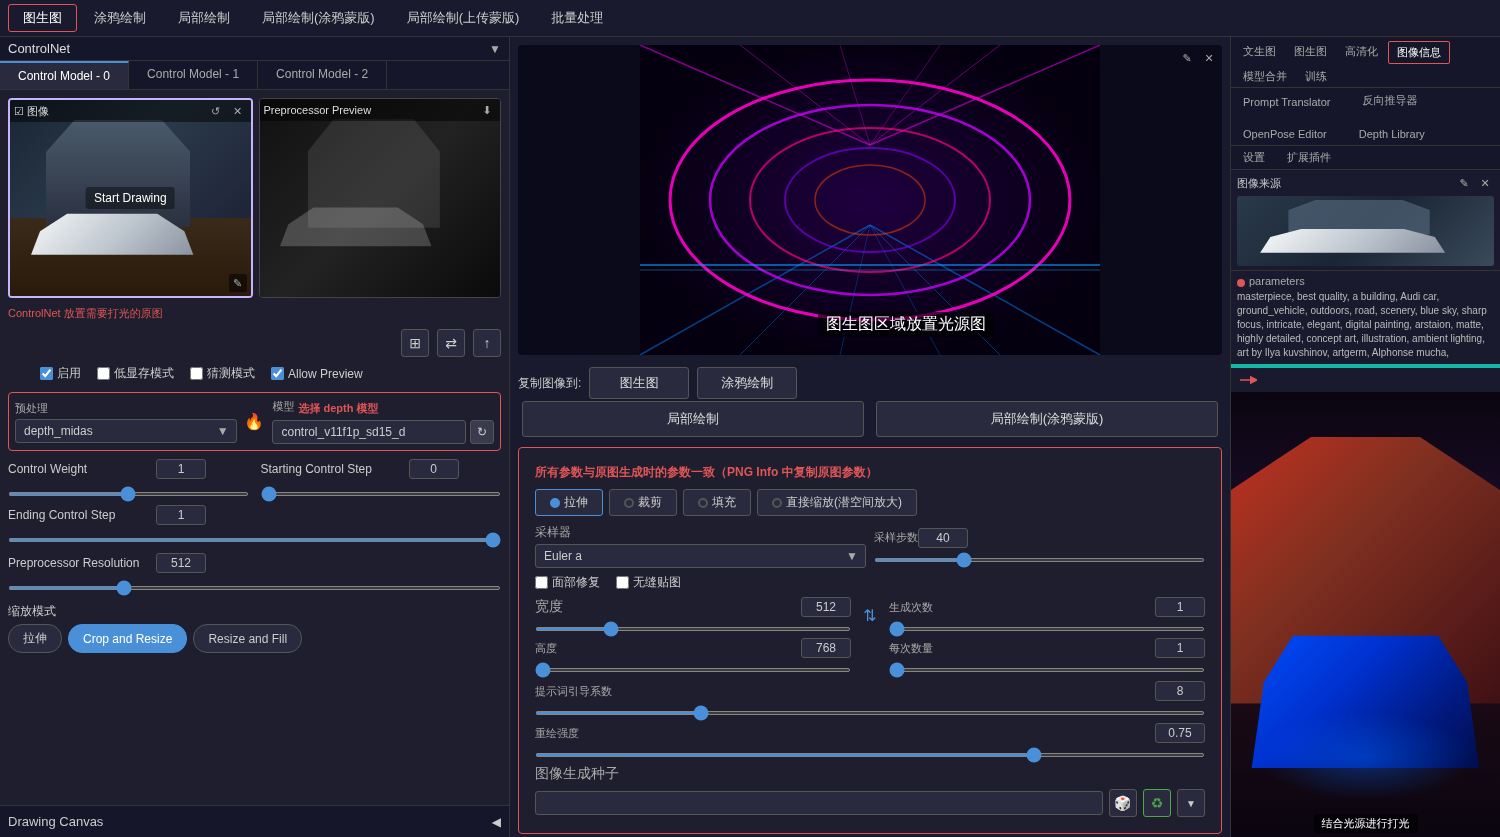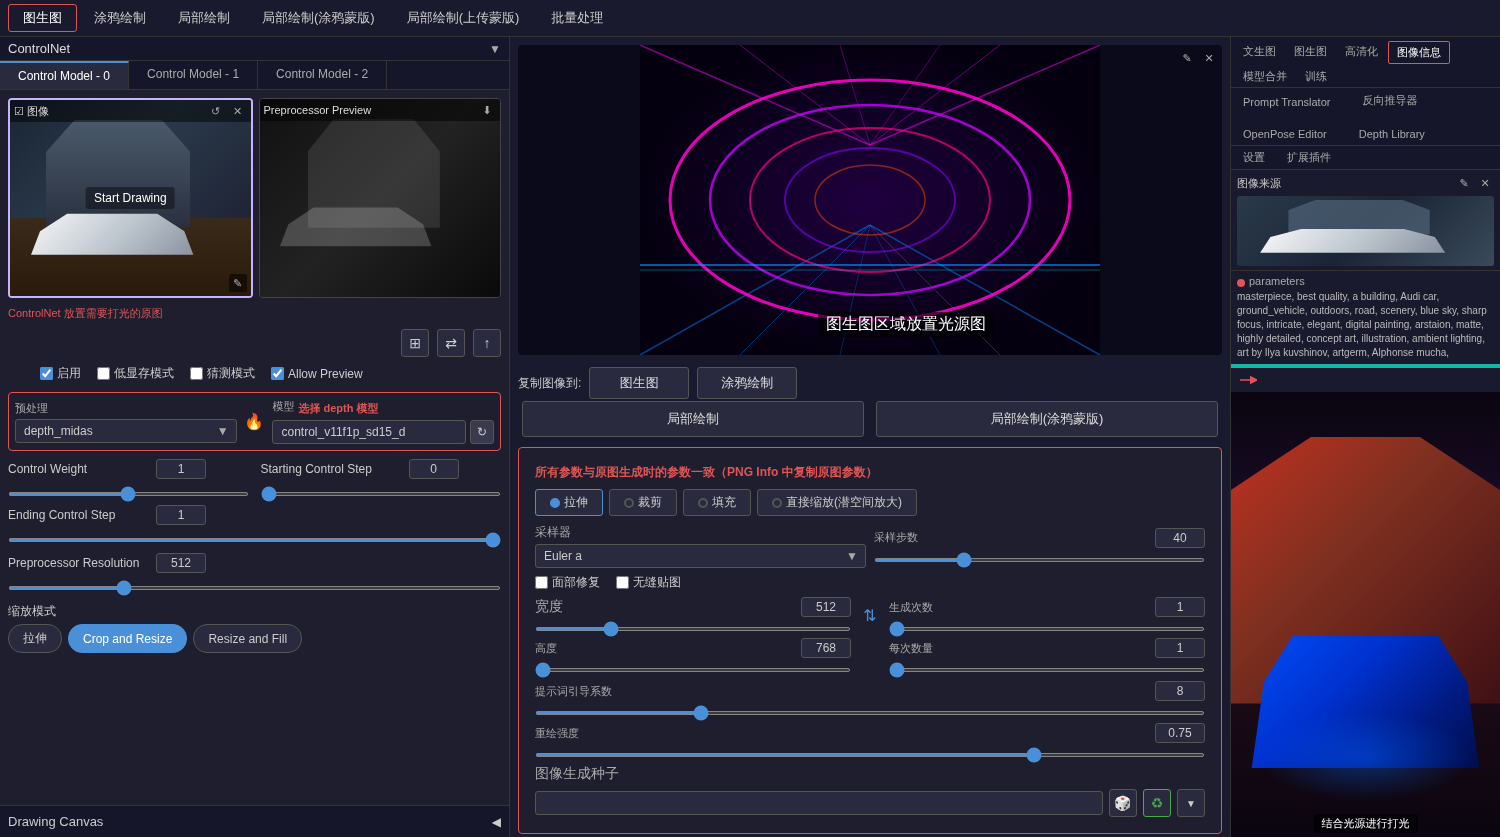--- a/index.html
+++ b/index.html
@@ -948,21 +948,21 @@
           <div style="flex:1;">
             <div style="font-size:12px;color:#aaa;margin-bottom:3px;">采样器</div>
             <div class="select-wrapper">
               <select class="model-select">
                 <option>Euler a</option>
               </select>
               <span class="dropdown-arrow">▼</span>
             </div>
           </div>
           <div style="flex:1;">
-            <div style="display:flex;align-items:center;justify-content:space-between;margin-bottom:3px;">
+            <div style="display:flex;align-items:center;margin-bottom:3px;">
               <span style="font-size:11px;color:#aaa;">采样步数</span>
               <span class="val-input">40</span>
             </div>
             <input type="range" class="full-slider" value="40" min="1" max="150" style="">
           </div>
         </div>
 
         <div class="check-row">
           <label class="checkbox-label">
             <input type="checkbox" style="">

